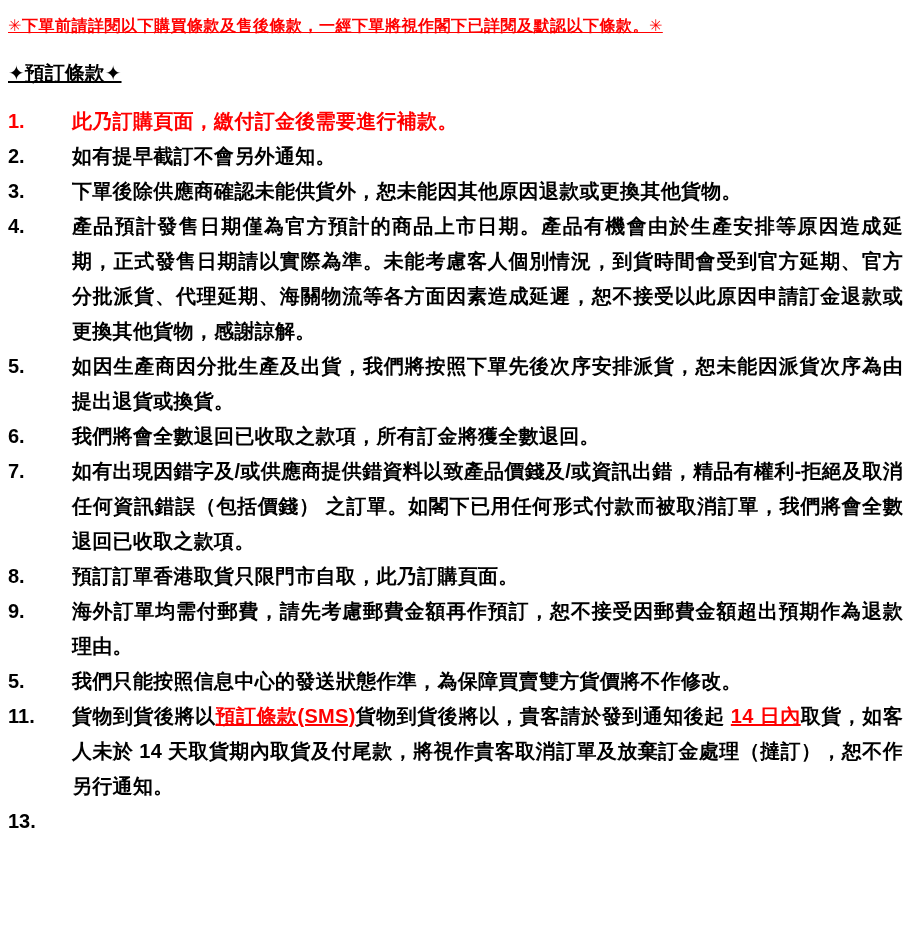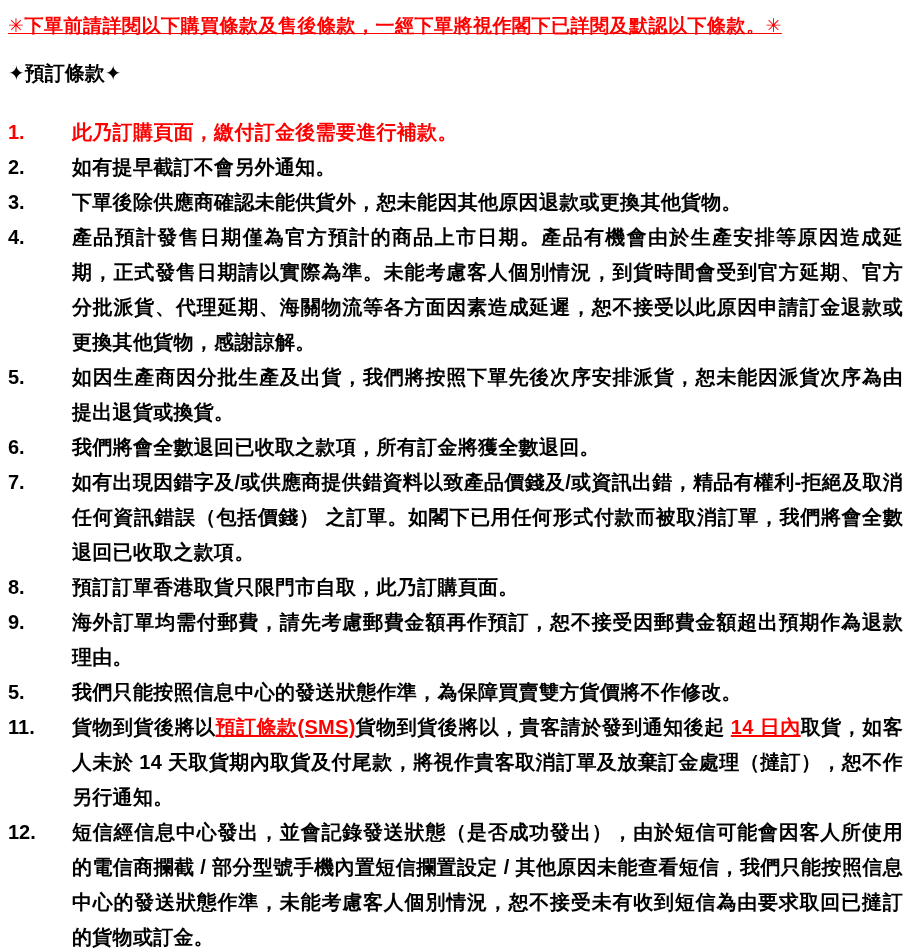--- a/index.html
+++ b/index.html
@@ -19,30 +19,31 @@
   }
   .page {
     width: 913px;
     min-height: 948px;
     padding: 8px 10px 10px 8px;
     background: #ffffff;
   }
   .notice {
     color: var(--red);
     text-decoration: underline;
-    font-size: 19px;
+    font-size: 16px;
     line-height: 35px;
     margin-bottom: 13px;
     letter-spacing: 0.5px;
   }
   .section-title {
     display: inline-block;
+    text-decoration: underline;
     font-size: 20px;
     line-height: 35px;
-    margin-bottom: 24px;
+    margin-bottom: 13px;
   }
   .terms-list {
     margin: 0;
     padding: 0;
   }
   .term-item {
     display: flex;
     align-items: flex-start;
     font-size: 20px;
     line-height: 35px;
@@ -110,21 +111,17 @@
       </div>
       <div class="term-item">
         <span class="term-num">5.</span>
         <span class="term-text"><span>我們只能按照信息中心的發送狀態作準，為保障買賣雙方貨價將不作修改。</span></span>
       </div>
       <div class="term-item">
         <span class="term-num">11.</span>
         <span class="term-text"><span>貨物到貨後將以</span><span class="red-underline">預訂條款(SMS)</span><span>貨物到貨後將以，貴客請於發到通知後起 </span><span class="red-underline">14 日內</span><span>取貨，如客人未於 14 天取貨期內取貨及付尾款，將視作貴客取消訂單及放棄訂金處理（撻訂），恕不作另行通知。</span></span>
       </div>
       <div class="term-item">
-        <span class="term-num">12.</span>
-        <span class="term-text"><span>短信經信息中心發出，並會記錄發送狀態（是否成功發出），由於短信可能會因客人所使用的電信商攔截 / 部分型號手機內置短信攔置設定 / 其他原因未能查看短信，我們只能按照信息中心的發送狀態作準，未能考慮客人個別情況，恕不接受未有收到短信為由要求取回已撻訂的貨物或訂金。</span></span>
-      </div>
-      <div class="term-item">
         <span class="term-num">13.</span>
         <span class="term-text"></span>
       </div>
     </div>
 </div>
 
 </body></html>

